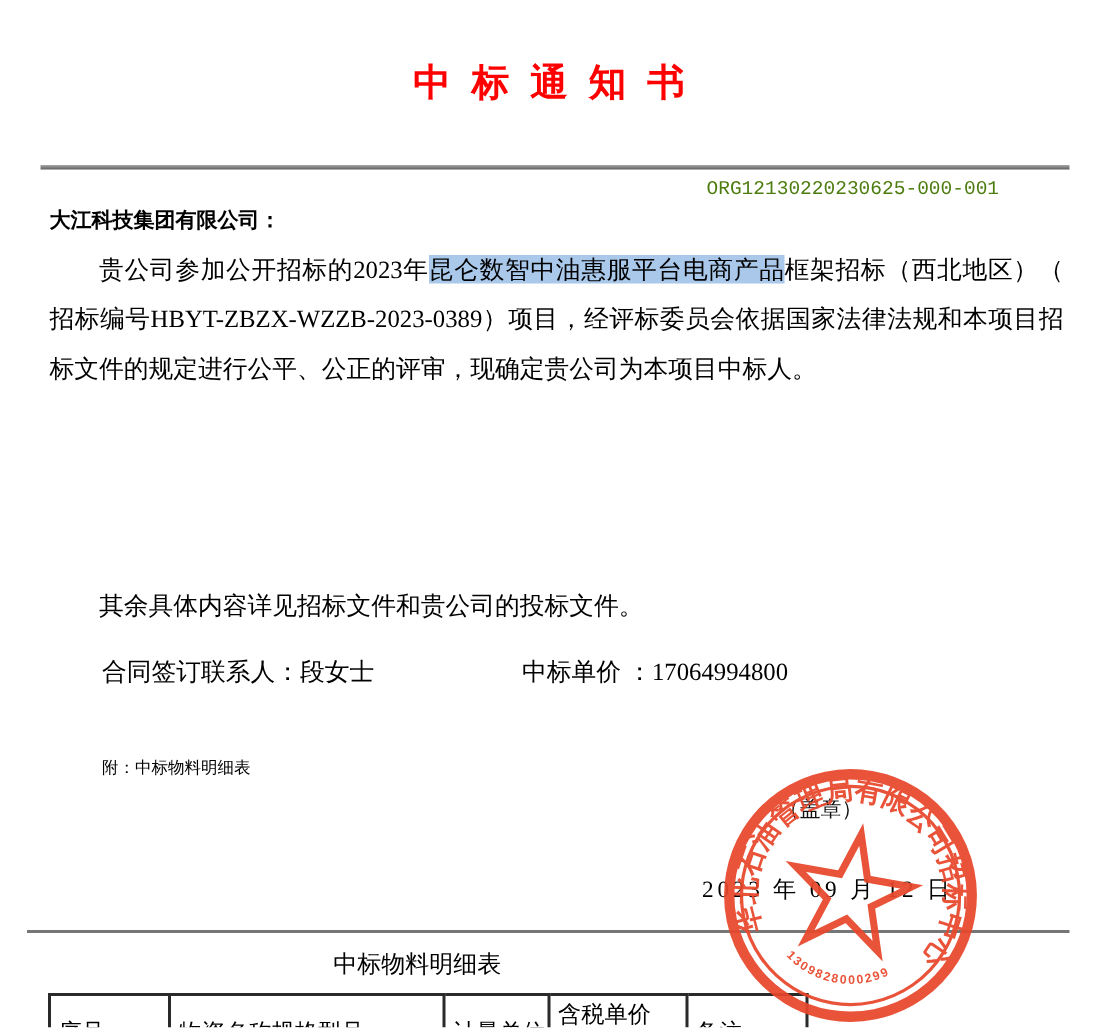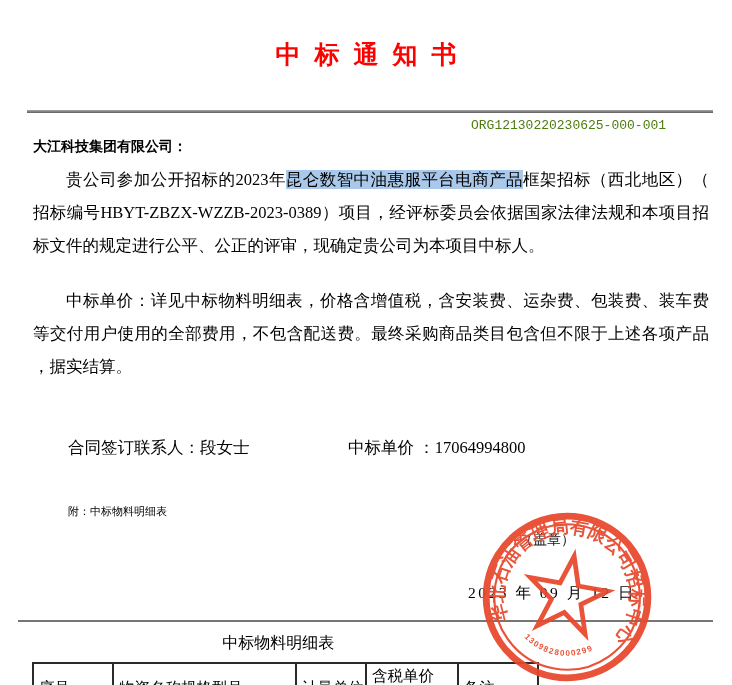--- a/index.html
+++ b/index.html
@@ -78,22 +78,22 @@
   <div class="doc-title">中标通知书</div>
 
   <div class="doc-number">ORG12130220230625-000-001</div>
 
   <div class="rule-top"></div>
 
   <div class="recipient">大江科技集团有限公司：</div>
 
   <div class="para para1"><span>贵公司参加公开招标的2023年</span><span class="hl">昆仑数智中油惠服平台电商产品</span><span>框架招标（西北地区）（招标编号HBYT-ZBZX-WZZB-2023-0389）项目，经评标委员会依据国家法律法规和本项目招标文件的规定进行公平、公正的评审，现确定贵公司为本项目中标人。</span></div>
 
-  <div class="para para2">中标单价：详见中标物料明细表，价格含增值税，含安装费、运杂费、包装费、装车费等交付用户使用的全部费用，不包含配送费。最终采购商品类目包含但不限于上述各项产品，据实结算。</div>
 
+  <div class="para para3">其余具体内容详见招标文件和贵公司的投标文件。</div>
 
   <div class="contact-line"><span>合同签订联系人：</span><span>段女士</span></div>
 
   <div class="phone-line"><span>中标单价 ：</span><span>17064994800</span></div>
 
   <div class="attach-line">附：中标物料明细表</div>
 
   <div class="seal-hint">（盖章）</div>
 
   <div class="date-line">2023 年 09 月 12 日</div>

